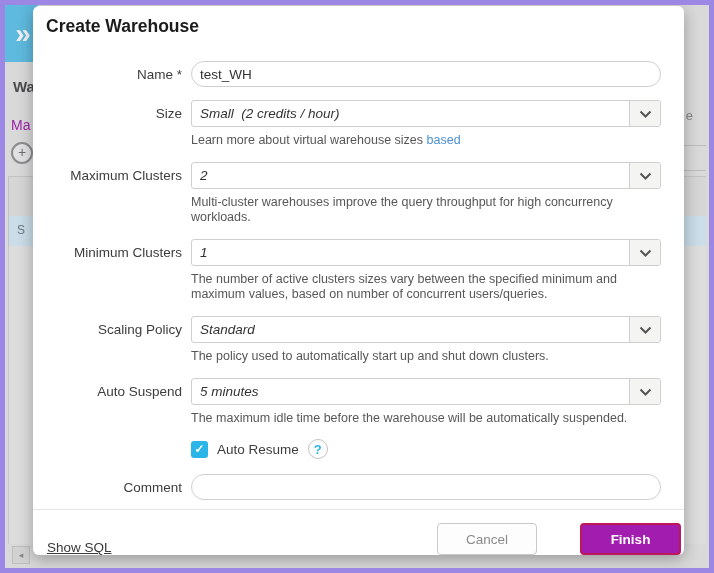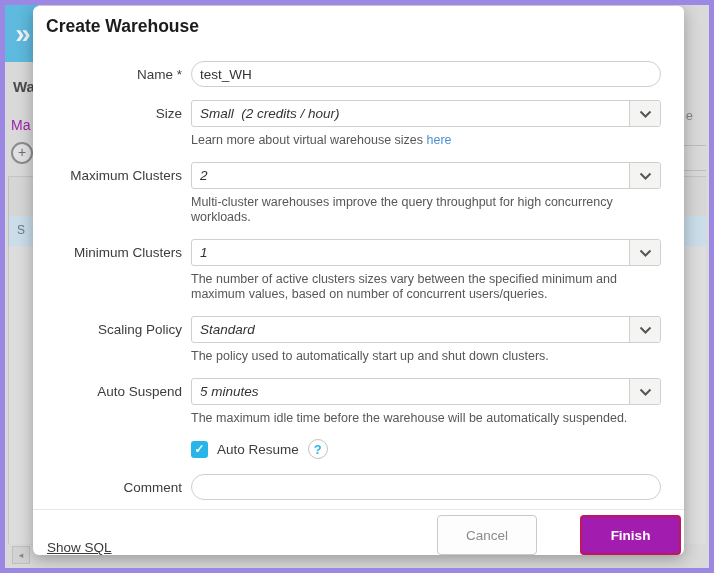--- a/index.html
+++ b/index.html
@@ -53,21 +53,21 @@
   .cb{width:17px;height:17px;background:#29b5e8;border-radius:3px;display:flex;align-items:center;
     justify-content:center;color:#fff;font-size:12px;font-weight:bold;cursor:pointer;}
   .cb-label{margin-left:9px;font-size:13.5px;color:#3d3d3d;}
   .help-circle{margin-left:9px;width:20px;height:20px;box-sizing:border-box;border:1px solid #c2c2c2;
     border-radius:50%;display:flex;align-items:center;justify-content:center;color:#29b5e8;
     font-size:13px;font-weight:bold;background:#fff;cursor:pointer;}
   .footer{position:absolute;left:0;right:0;bottom:0;height:45px;border-top:1px solid #e6e6e6;
     display:flex;align-items:flex-end;gap:32px;}
   .show-sql{margin-left:14px;font-size:13.5px;color:#3a3a3a;text-decoration:underline;cursor:pointer;}
   .footer-spacer{flex:1;}
-  .btn{height:40px;box-sizing:border-box;border-radius:4px;font-size:13.5px;display:flex;
+  .btn{height:32px;box-sizing:border-box;border-radius:4px;font-size:13.5px;display:flex;
     align-items:center;justify-content:center;cursor:pointer;}
   .btn-cancel{width:100px;background:#fdfdfd;border:1px solid #c9c9c9;color:#8b8b8b;margin-right:11px;}
   .btn-finish{width:101px;background:#a21caf;border:2px solid #be185d;color:#fff;font-weight:bold;margin-right:3px;}
 </style>
 </head>
 <body>
 
 <div class="viewport">
 
   <div class="bg-logo">»</div>
@@ -106,21 +106,21 @@
             <div class="sel">
               <span class="sel-value">Small  (2 credits / hour)</span>
               <span class="sel-btn">
                 <svg width="13" height="8" viewBox="0 0 13 8">
                     <path d="M1.5 1.5 L6.5 6.5 L11.5 1.5" fill="none" stroke="#555" stroke-width="2"></path>
                   </svg>
               </span>
             </div>
           </div>
         </div>
-        <div class="help"><span>Learn more about virtual warehouse sizes </span><a class="link">here</a></div>
+        <div class="help"><span>Learn more about virtual warehouse sizes </span><a class="link">based</a></div>
       </div>
 
       <div class="group">
         <div class="row">
           <label class="lbl">Maximum Clusters</label>
           <div class="ctrl">
             <div class="sel">
               <span class="sel-value">2</span>
               <span class="sel-btn">
                 <svg width="13" height="8" viewBox="0 0 13 8">

